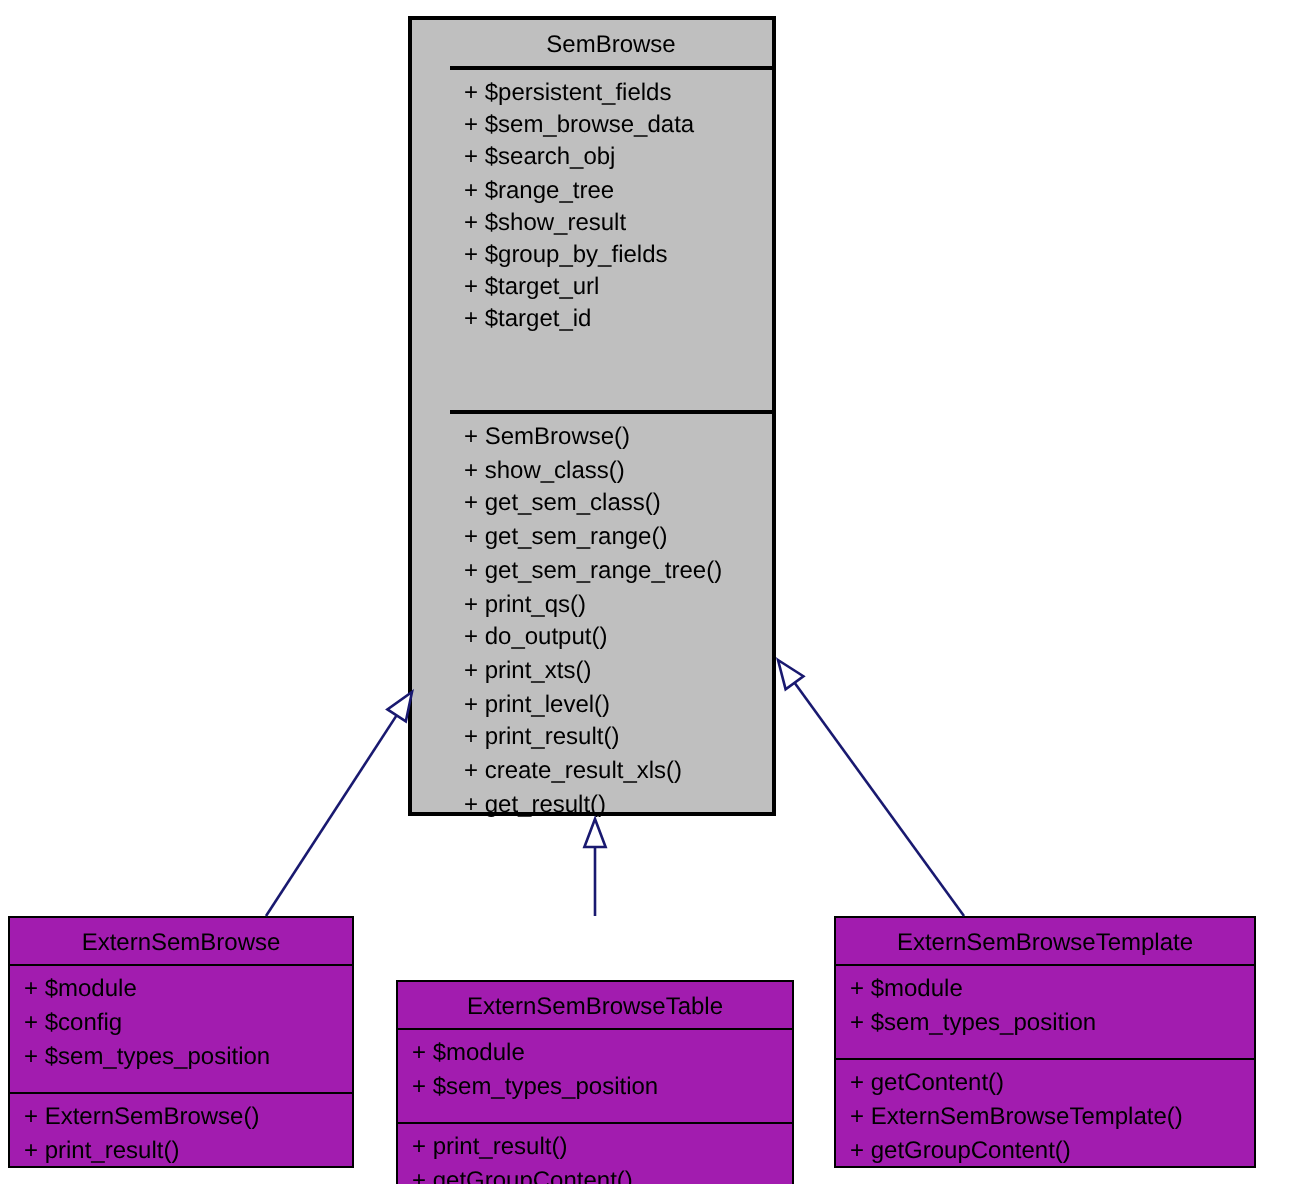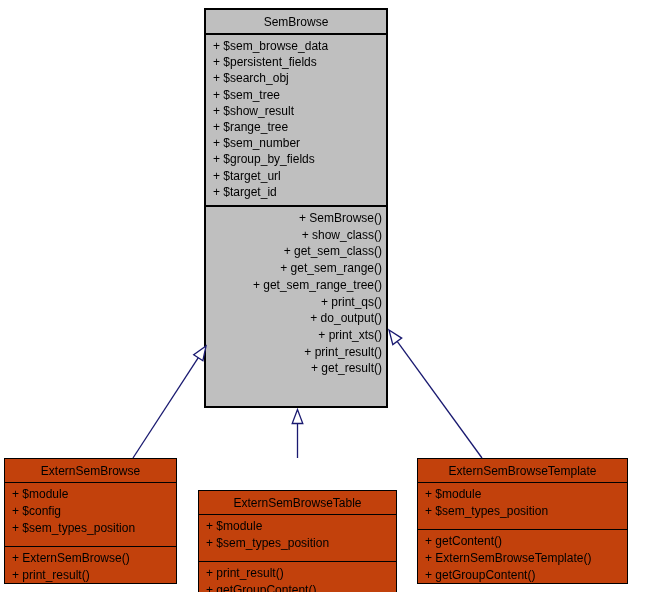--- a/index.html
+++ b/index.html
@@ -1,66 +1,66 @@
 <!DOCTYPE html>
 <html><head>
 <meta charset="utf-8">
 <style>
   html,body{margin:0;padding:0;background:#ffffff;}
   #canvas{
     position:relative;width:645px;height:592px;background:#ffffff;
     font-family:"Liberation Sans","DejaVu Sans",sans-serif;
     font-size:12px;color:#000;overflow:hidden;
   }
-  .uml-class{position:absolute;box-sizing:border-box;display:flex;flex-direction:column;background:#c2410c;border:1px solid #000;}
-  .uml-class.parent{background:var(--parent-fill,#bfbfbf);border-width:2px;}
+  .uml-class{position:absolute;box-sizing:border-box;display:flex;flex-direction:column;background:#a21caf;border:1px solid #000;}
+  .uml-class.parent{background:var(--parent-fill,#bfbfbf);border-width:2px;padding-left:19px;}
   .uml-title{flex:0 0 auto;text-align:center;padding:4px 2px 3px 2px;border-bottom:1px solid #000;line-height:16px;}
   .parent .uml-title{border-bottom-width:2px;}
   .uml-fields{flex:0 0 auto;padding:3px 4px 2px 7px;border-bottom:1px solid #000;}
   .parent .uml-fields{border-bottom-width:2px;}
   .uml-methods{flex:1 1 auto;padding:3px 4px 2px 7px;}
   .uml-member{white-space:nowrap;line-height:17px;}
   .parent .uml-fields .uml-member{line-height:16.2px;}
-  .parent .uml-methods .uml-member{line-height:16.7px;text-align:right;}
+  .parent .uml-methods .uml-member{line-height:16.7px;}
   .parent .uml-fields{height:165px;}
   .c1-fields{height:58px;}
   .c2-fields,.c3-fields{height:41px;}
   #arrows{position:absolute;left:0;top:0;pointer-events:none;}
   #arrows line{stroke:var(--arrow-color,#191970);stroke-width:1.3;}
   #arrows polygon{fill:#ffffff;stroke:var(--arrow-color,#191970);stroke-width:1.3;}
 </style>
 </head>
 <body>
 
 <div id="canvas" style="--arrow-color: #191970; --parent-fill: #bfbfbf;">
 
   <div class="uml-class parent" style="left:204px;top:8px;width:184px;height:400px;">
     <div class="uml-title">SemBrowse</div>
     <div class="uml-fields">
+        <div class="uml-member">+ $persistent_fields</div>
         <div class="uml-member">+ $sem_browse_data</div>
-        <div class="uml-member">+ $persistent_fields</div>
         <div class="uml-member">+ $search_obj</div>
-        <div class="uml-member">+ $sem_tree</div>
+        <div class="uml-member">+ $range_tree</div>
         <div class="uml-member">+ $show_result</div>
-        <div class="uml-member">+ $range_tree</div>
-        <div class="uml-member">+ $sem_number</div>
         <div class="uml-member">+ $group_by_fields</div>
         <div class="uml-member">+ $target_url</div>
         <div class="uml-member">+ $target_id</div>
       </div>
     <div class="uml-methods">
         <div class="uml-member">+ SemBrowse()</div>
         <div class="uml-member">+ show_class()</div>
         <div class="uml-member">+ get_sem_class()</div>
         <div class="uml-member">+ get_sem_range()</div>
         <div class="uml-member">+ get_sem_range_tree()</div>
         <div class="uml-member">+ print_qs()</div>
         <div class="uml-member">+ do_output()</div>
         <div class="uml-member">+ print_xts()</div>
+        <div class="uml-member">+ print_level()</div>
         <div class="uml-member">+ print_result()</div>
+        <div class="uml-member">+ create_result_xls()</div>
         <div class="uml-member">+ get_result()</div>
       </div>
   </div>
 
   <div class="uml-class" style="left:4px;top:458px;width:173px;height:126px;">
     <div class="uml-title">ExternSemBrowse</div>
     <div class="uml-fields c1-fields">
         <div class="uml-member">+ $module</div>
         <div class="uml-member">+ $config</div>
         <div class="uml-member">+ $sem_types_position</div>

